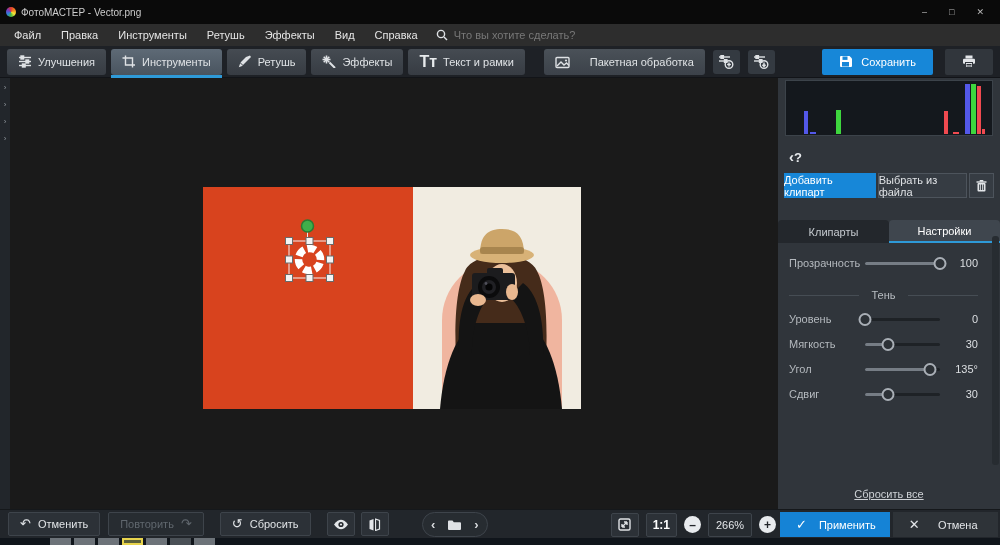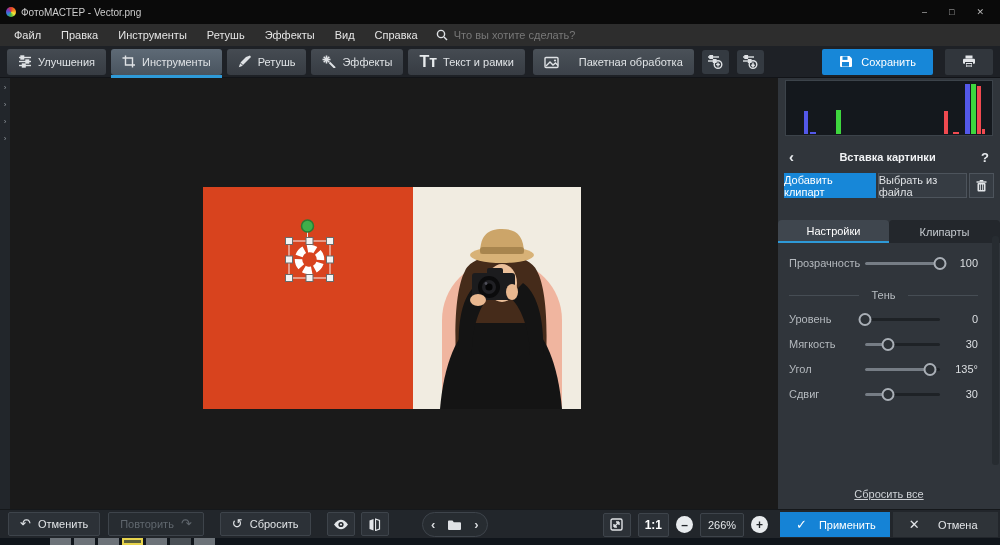--- a/index.html
+++ b/index.html
@@ -28,21 +28,21 @@
   .tabbar { height:32px; background:#1e2126; display:flex; align-items:center;
     padding:0 7px; gap:5px; flex:0 0 auto; border-bottom:1px solid #121418; }
   .tab { height:26px; display:flex; align-items:center; gap:6px; padding:0 11px;
     background:linear-gradient(#454b52,#373c43); border-radius:3px; position:relative;
     color:#e0e3e6; white-space:nowrap; }
   .tab.active { background:linear-gradient(#5e6a76,#49545f); }
   .tab.active::after { content:""; position:absolute; left:0; right:0; bottom:-3px;
     height:3px; background:#2e9ad8; }
   .tab .badge { position:absolute; top:-2px; right:3px; color:#f7941d; font-size:8px;
     font-weight:bold; letter-spacing:.3px; }
-  .tab.lighter { background:linear-gradient(#4a5158,#3c424a); margin-left:3px;gap:19px; }
+  .tab.lighter { background:linear-gradient(#4a5158,#3c424a); margin-left:14px;gap:19px; }
   .ticon { flex:0 0 auto; }
   .ttext-icon { font-weight:bold; font-size:16px; color:#e7eaec; }
   .icon-btn-sm { width:27px; height:24px; background:#343a41; border-radius:3px;
     display:flex; align-items:center; justify-content:center; margin-left:3px; }
   .save-btn { margin-left:auto; height:26px; background:#1787d8; border-radius:2px;
     color:#fff; display:flex; align-items:center; gap:9px; padding:0 17px; }
   .print-btn { height:26px; background:#31363c; border-radius:2px; margin-left:7px;
     display:flex; align-items:center; gap:9px; padding:0 17px; }
 
   
@@ -109,21 +109,21 @@
   .bb-btn .uglyph { font-size:13px; line-height:12px; }
   .bb-btn.disabled { color:#60676e; background:#272c31; }
   .bb-btn.disabled .uglyph { color:#60676e; }
   .gap8 { margin-left:8px; } .gap16 { margin-left:16px; } .gap6 { margin-left:6px; }
   .bb-icon-btn { width:28px; height:24px; background:#2c3137; border:1px solid #3e444b;
     border-radius:2px; display:flex; align-items:center; justify-content:center; }
   .bb-center { position:absolute; left:422px; top:2px; height:25px;
     border:1px solid #3e444b; border-radius:13px; background:#272c31; display:flex;
     align-items:center; padding:0 8px; gap:12px; color:#dfe2e5; }
   .bb-nav-arrow { font-size:13px; font-weight:bold; color:#d8dbde; }
-  .bb-right { position:absolute; right:232px; top:2px; height:25px; display:flex;
+  .bb-right { position:absolute; right:224px; top:2px; height:25px; display:flex;
     align-items:center; gap:7px; }
   .ratio-btn { height:24px; padding:0 6px; background:#2c3137; border:1px solid #3e444b;
     border-radius:2px; display:flex; align-items:center; font-weight:bold; color:#fff;
     font-size:12px; }
   .circle-btn { width:17px; height:17px; border-radius:50%; background:#e8ebee;
     color:#22262b; display:flex; align-items:center; justify-content:center;
     font-weight:bold; font-size:12px; line-height:1; }
   .zoom-val { width:44px; height:24px; background:#272c31; border:1px solid #3e444b;
     border-radius:2px; display:flex; align-items:center; justify-content:center;
     color:#e3e6e9; }
@@ -326,40 +326,39 @@
           <div class="hbar" style="left: 24.5%; width: 2.2%; height: 45%; background: rgb(62, 214, 62);"></div>
           <div class="hbar" style="left: 76.5%; width: 2.2%; height: 43%; background: rgb(240, 74, 80);"></div>
           <div class="hbar" style="left: 81%; width: 3%; height: 4%; background: rgb(240, 74, 80);"></div>
           <div class="hbar" style="left: 87%; width: 2.4%; height: 93%; background: rgb(83, 88, 232);"></div>
           <div class="hbar" style="left: 89.8%; width: 2.4%; height: 93%; background: rgb(62, 214, 62);"></div>
           <div class="hbar" style="left: 92.6%; width: 2%; height: 88%; background: rgb(240, 74, 80);"></div>
           <div class="hbar" style="left: 95.2%; width: 1.6%; height: 10%; background: rgb(240, 74, 80);"></div>
         </div>
       <div class="panel-header">
         <span class="panel-back">‹</span>
-        <span class="panel-title">Вставка картинки</span>
         <span class="panel-help">?</span>
       </div>
       <div class="clipart-btn-row">
         <div class="btn-add">Добавить клипарт</div>
         <div class="btn-file">Выбрать из файла</div>
         <div class="btn-trash">
           <svg width="11" height="12" viewBox="0 0 11 12">
               <rect x="1.5" y="3" width="8" height="8.5" rx="1" fill="#e3e6e9"></rect>
               <rect x="0.5" y="1.3" width="10" height="1.4" fill="#e3e6e9"></rect>
               <rect x="3.7" y="0" width="3.6" height="1.6" fill="#e3e6e9"></rect>
               <line x1="3.7" y1="4.5" x2="3.7" y2="10" stroke="#363c43"></line>
               <line x1="5.5" y1="4.5" x2="5.5" y2="10" stroke="#363c43"></line>
               <line x1="7.3" y1="4.5" x2="7.3" y2="10" stroke="#363c43"></line>
             </svg>
         </div>
       </div>
       <div class="panel-tabs">
+        <div class="panel-tab">Клипарты</div>
         <div class="panel-tab active">Настройки</div>
-        <div class="panel-tab">Клипарты</div>
       </div>
       <div class="sliders">
         <div id="sliders-top">
             <div class="slider-row">
               <span class="slider-label">Прозрачность</span>
               <div class="slider-track">
                 <div class="slider-fill" style="width: 100%;"></div>
                 <div class="slider-handle" style="left: 100%;"></div>
               </div>
               <span class="slider-value">100</span>

